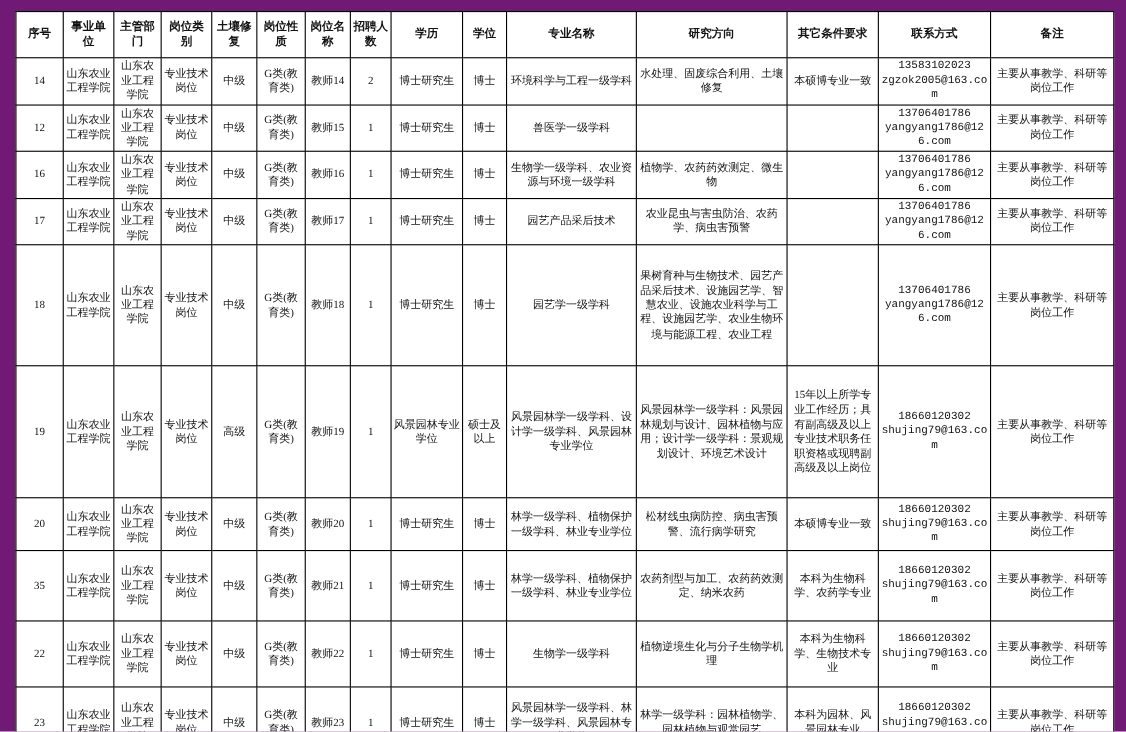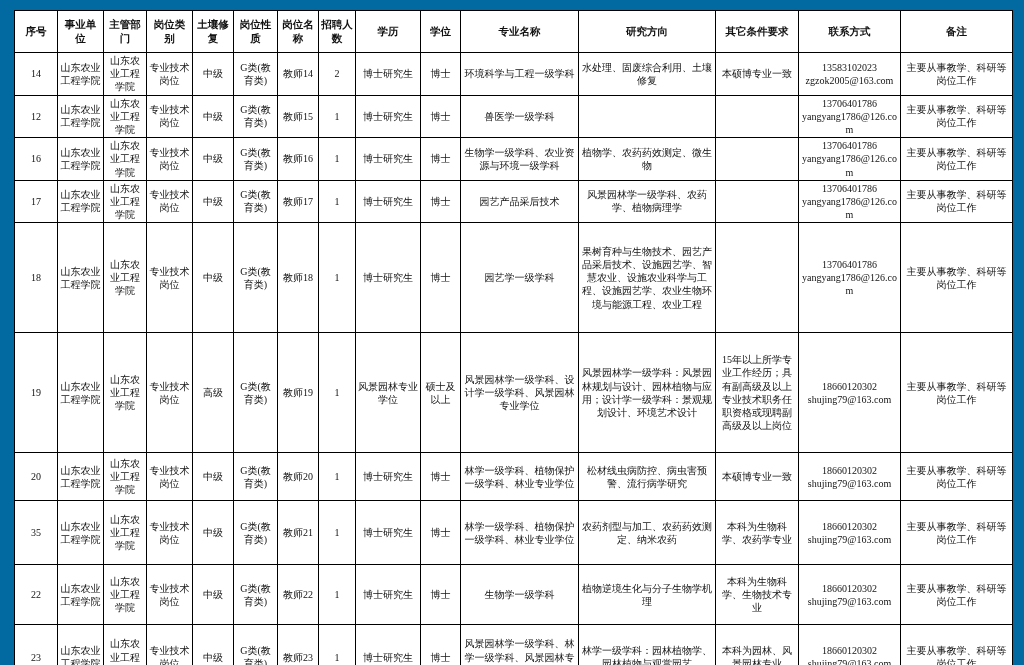--- a/index.html
+++ b/index.html
@@ -2,21 +2,21 @@
 <html><head>
 <meta charset="utf-8">
 <style>
   html,body { margin:0; padding:0; }
   body {
     width:1024px; height:665px;
     background:#ffffff;
     font-family:"Liberation Serif","DejaVu Serif",serif;
     color:#121212;
   }
-  .page { position:relative; width:1024px; height:665px; background:#0369a1; overflow:hidden; }
+  .page { position:relative; width:1024px; height:665px; background:#701a75; overflow:hidden; }
   table.recruit {
     position:absolute; left:14px; top:10px;
     width:998px;
     border-collapse:collapse;
     table-layout:fixed;
     background:#fff;
   }
   table.recruit th, table.recruit td {
     border:1px solid #000;
     text-align:center;
@@ -28,21 +28,21 @@
     word-break:break-word;
     overflow:hidden;
     color:#121212;
   }
   table.recruit th {
     font-size:10.5px;
     font-weight:600;
   }
   table.recruit td.contact-cell {
     word-break:break-all;
-    font-family:Liberation Serif, serif;
+    font-family:Liberation Mono, monospace;
   }
 </style>
 </head>
 <body>
 
 <div class="page">
   <table class="recruit">
     <colgroup>
         <col style="width: 43px;">
         <col style="width: 46px;">
@@ -139,21 +139,21 @@
           <td>山东农业工程学院</td>
           <td>山东农业工程学院</td>
           <td>专业技术岗位</td>
           <td>中级</td>
           <td>G类(教育类)</td>
           <td>教师17</td>
           <td>1</td>
           <td>博士研究生</td>
           <td>博士</td>
           <td>园艺产品采后技术</td>
-          <td>风景园林学一级学科、农药学、植物病理学</td>
+          <td>农业昆虫与害虫防治、农药学、病虫害预警</td>
           <td></td>
           <td class="contact-cell">13706401786
 yangyang1786@126.com</td>
           <td>主要从事教学、科研等岗位工作</td>
         </tr>
         <tr style="height: 110px;">
           <td>18</td>
           <td>山东农业工程学院</td>
           <td>山东农业工程学院</td>
           <td>专业技术岗位</td>

